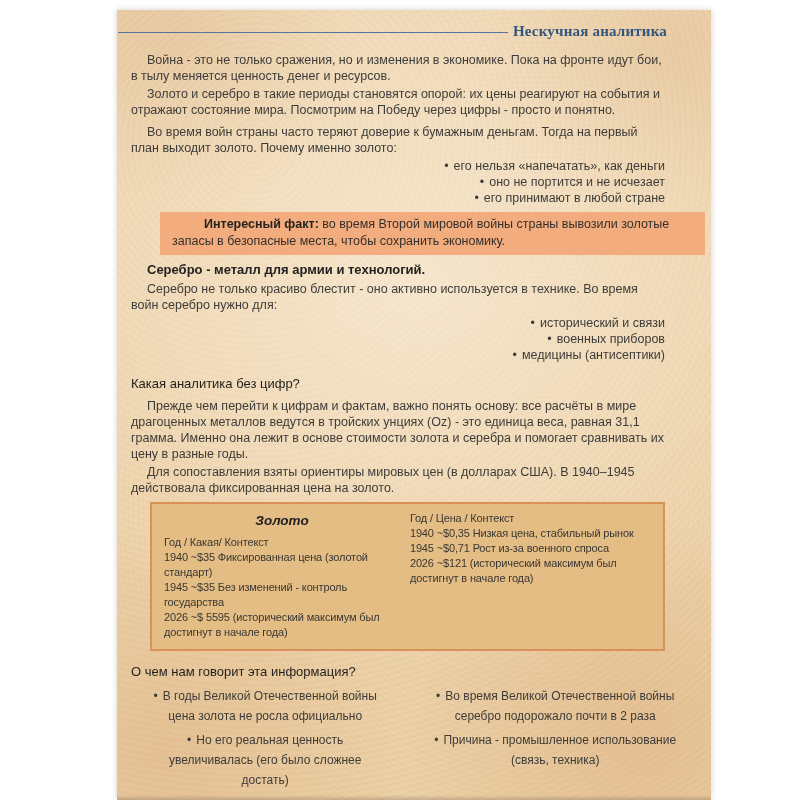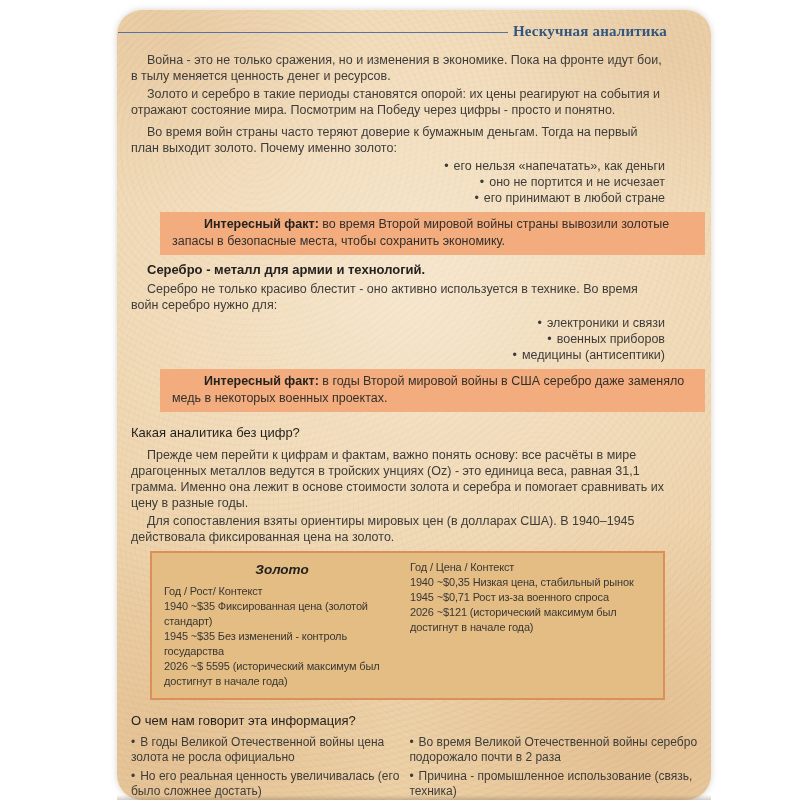--- a/index.html
+++ b/index.html
@@ -13,21 +13,20 @@
     background:
       radial-gradient(120% 80% at 50% 35%, rgba(255,250,240,0.50), rgba(255,247,235,0) 62%),
       radial-gradient(55% 40% at 88% 92%, rgba(205,150,95,0.28), rgba(205,150,95,0) 70%),
       radial-gradient(55% 40% at 8% 94%, rgba(205,152,98,0.26), rgba(205,152,98,0) 70%),
       radial-gradient(45% 30% at 10% 4%, rgba(200,148,95,0.22), rgba(200,148,95,0) 70%),
       radial-gradient(45% 30% at 92% 6%, rgba(200,148,95,0.20), rgba(200,148,95,0) 70%),
       repeating-radial-gradient(circle at 23% 17%, rgba(176,124,72,0.05) 0 2px, rgba(0,0,0,0) 2px 6px),
       repeating-radial-gradient(circle at 71% 63%, rgba(176,124,72,0.05) 0 1px, rgba(0,0,0,0) 1px 5px),
       linear-gradient(#efd6b0, #ecd0a6);
     box-shadow:0 0 6px rgba(90,70,40,0.25);
-    border-radius:25px;
   }
   .page::after{
     content:"";position:absolute;left:0;right:0;bottom:0;height:5px;
     background:linear-gradient(rgba(110,95,75,0), rgba(110,95,75,0.30));
   }
   .header-line{
     position:absolute;top:22px;left:1px;width:390px;height:1px;
     background:#5674a0;
   }
   .header-title{
@@ -71,21 +70,21 @@
   .price-col.silver{width:49.5%;padding-right:0;}
   .price-title{
     font-size:13.5px;font-weight:bold;color:#242220;text-align:center;
     margin:2px 0 6px;
     font-style:italic;
   }
   .price-line{font-size:11px;line-height:15px;letter-spacing:-0.15px;color:#3a3732;}
   .cols{display:flex;margin-top:3px;}
   .col-left{width:48.5%;box-sizing:border-box;padding-right:10px;}
   .col-right{width:51.5%;box-sizing:border-box;padding-right:4px;}
-  .c-item{font-size:12px;line-height:15px;margin:0 0 4px;color:#3e3c39;}
+  .c-item{font-size:12px;line-height:20px;margin:0 15px 4px;color:#3e3c39;text-align:center;}
 </style>
 </head>
 <body>
 
 <div class="page">
 
   <div class="header-line"></div>
   <div class="header-title">Нескучная аналитика</div>
 
   <div class="content">
@@ -97,34 +96,33 @@
     <ul class="plain">
       <li><span class="bul">•</span><span>его нельзя «напечатать», как деньги</span></li>
       <li><span class="bul">•</span><span>оно не портится и не исчезает</span></li>
       <li><span class="bul">•</span><span>его принимают в любой стране</span></li>
     </ul>
     <div class="fact"><b>Интересный факт:</b><span> во время Второй мировой войны страны вывозили золотые запасы в безопасные места, чтобы сохранить экономику.</span></div>
 
     <h3 class="section">Серебро - металл для армии и технологий.</h3>
     <p>Серебро не только красиво блестит - оно активно используется в технике. Во время войн серебро нужно для:</p>
     <ul class="plain">
-      <li><span class="bul">•</span><span>электроники и связи</span></li>
+      <li><span class="bul">•</span><span>исторический и связи</span></li>
       <li><span class="bul">•</span><span>военных приборов</span></li>
       <li><span class="bul">•</span><span>медицины (антисептики)</span></li>
     </ul>
-    <div class="fact"><b>Интересный факт:</b><span> в годы Второй мировой войны в США серебро даже заменяло медь в некоторых военных проектах.</span></div>
 
     <h2 class="big">Какая аналитика без цифр?</h2>
     <p>Прежде чем перейти к цифрам и фактам, важно понять основу: все расчёты в мире драгоценных металлов ведутся в тройских унциях (Oz) - это единица веса, равная 31,1 грамма. Именно она лежит в основе стоимости золота и серебра и помогает сравнивать их цену в разные годы.</p>
     <p>Для сопоставления взяты ориентиры мировых цен (в долларах США). В 1940–1945 действовала фиксированная цена на золото.</p>
 
     <div class="price-box">
       <div class="price-col">
         <div class="price-title">Золото</div>
-        <div class="price-line">Год / Рост/ Контекст</div>
+        <div class="price-line">Год / Какая/ Контекст</div>
         <div class="price-line">1940 ~$35 Фиксированная цена (золотой стандарт)</div>
         <div class="price-line">1945 ~$35 Без изменений - контроль государства</div>
         <div class="price-line">2026 ~$ 5595 (исторический максимум был достигнут в начале года)</div>
       </div>
       <div class="price-col silver">
         <div class="price-line">Год / Цена / Контекст</div>
         <div class="price-line">1940 ~$0,35 Низкая цена, стабильный рынок</div>
         <div class="price-line">1945 ~$0,71 Рост из-за военного спроса</div>
         <div class="price-line">2026 ~$121 (исторический максимум был достигнут в начале года)</div>
       </div>

